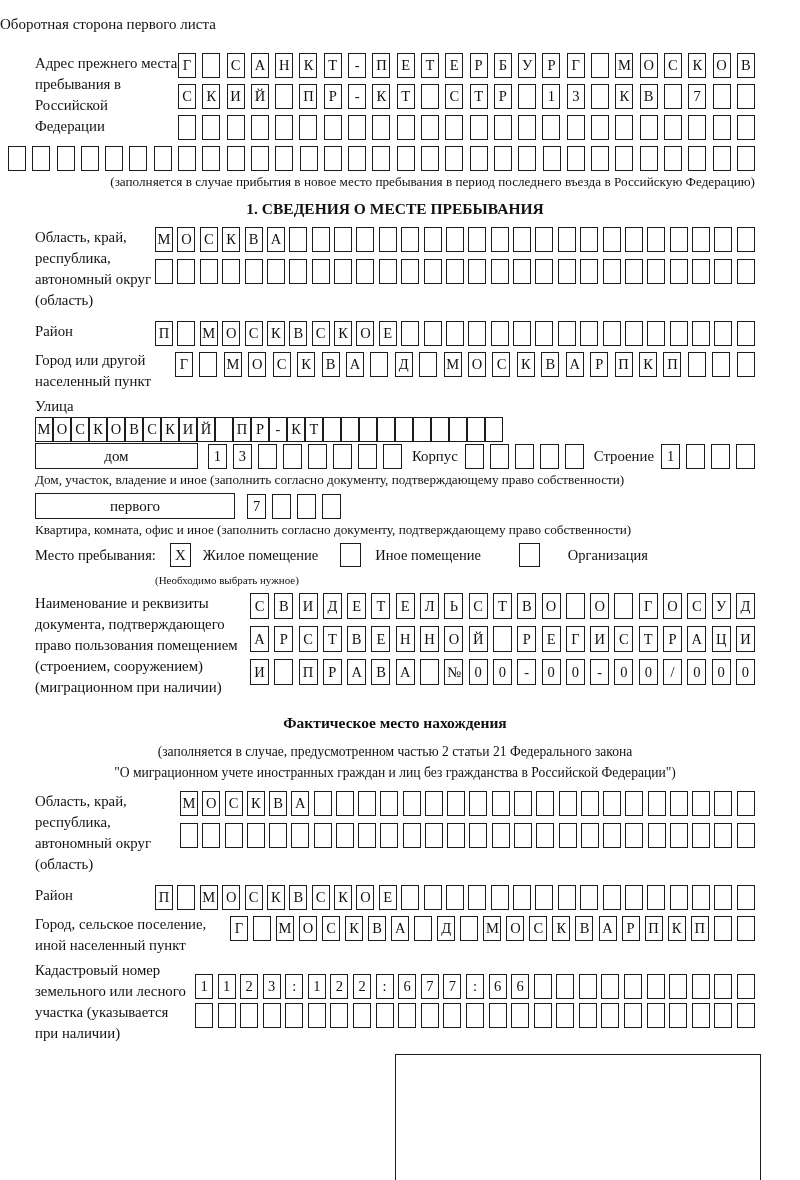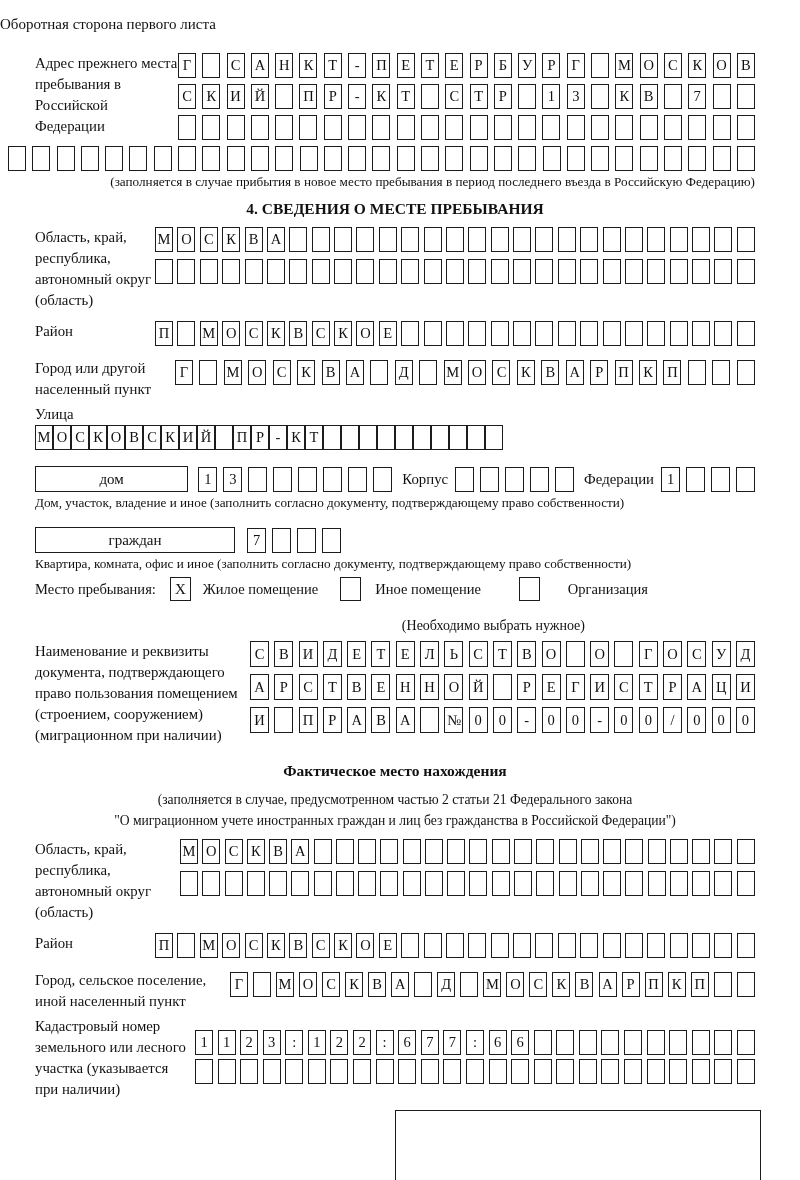--- a/index.html
+++ b/index.html
@@ -38,36 +38,36 @@
   .fullrow{margin-left:-27px;margin-top:6px;display:flex;justify-content:space-between;}
   .caption{font-size:13.2px;margin:3px 0 5px 0;}
   .caption.center{text-align:right;}
   .sec-title{text-align:center;font-weight:bold;font-size:15.5px;margin:10px 0 9px 0;}
   .note-line{text-align:center;font-size:13.6px;line-height:21px;}
 
   .typebox{
     box-sizing:border-box;border:1.7px solid #1c1c1c;height:26px;
     display:flex;align-items:center;justify-content:center;font-size:15px;
   }
-  .houserow{display:flex;align-items:center;margin:16px 0 2px 0;}
+  .houserow{display:flex;align-items:center;margin:1px 0 2px 0;}
   .inline-label{font-size:14.8px;}
 
   .checkbox{
     box-sizing:border-box;width:21px;height:24px;border:1.7px solid #1c1c1c;
     display:inline-flex;align-items:center;justify-content:center;
     font-size:15px;flex:0 0 auto;
   }
   .stayrow{display:flex;align-items:center;margin-top:5px;}
-  .stay-note{margin-left:120px;width:430px;text-align:right;font-size:14px;margin-top:17px;}
+  .stay-note{margin-left:120px;width:430px;text-align:left;font-size:11px;margin-top:7px;}
 
   .stamp-box{
     box-sizing:border-box;border:1.6px solid #1c1c1c;
     width:366px;height:172px;margin-left:360px;margin-top:10px;background:#fff;
   }
-  .mb4{margin-bottom:12px;} .mb6{margin-bottom:6px;}
+  .mb4{margin-bottom:4px;} .mb6{margin-bottom:6px;}
   .cad-rows{margin-top:14px;}
 </style>
 </head>
 <body>
 
 <div class="header-note">Оборотная сторона первого листа</div>
 
 <div class="content">
 
   <div class="group" style="margin-top:20px;">
@@ -181,21 +181,21 @@
       <span class="cell"></span>
       <span class="cell"></span>
       <span class="cell"></span>
       <span class="cell"></span>
       <span class="cell"></span>
       <span class="cell"></span>
       <span class="cell"></span>
     </div>
   <div class="caption center">(заполняется в случае прибытия в новое место пребывания в период последнего въезда в Российскую Федерацию)</div>
 
-  <div class="sec-title">4. СВЕДЕНИЯ О МЕСТЕ ПРЕБЫВАНИЯ</div>
+  <div class="sec-title">1. СВЕДЕНИЯ О МЕСТЕ ПРЕБЫВАНИЯ</div>
 
   <div class="group mb6">
     <div class="label w120">Область, край, республика, автономный округ (область)</div>
     <div class="rows">
       <div class="cells">
           <span class="cell">М</span>
           <span class="cell">О</span>
           <span class="cell">С</span>
           <span class="cell">К</span>
           <span class="cell">В</span>
@@ -362,32 +362,32 @@
         <span class="cell"></span>
       </div>
     <div class="inline-label" style="margin-left:10px;">Корпус</div>
     <div class="gapcells" style="margin-left:7px;">
         <span class="cell"></span>
         <span class="cell"></span>
         <span class="cell"></span>
         <span class="cell"></span>
         <span class="cell"></span>
       </div>
-    <div class="inline-label" style="margin-left:10px;">Федерации</div>
+    <div class="inline-label" style="margin-left:10px;">Строение</div>
     <div class="gapcells" style="margin-left:7px;">
         <span class="cell">1</span>
         <span class="cell"></span>
         <span class="cell"></span>
         <span class="cell"></span>
       </div>
   </div>
   <div class="caption">Дом, участок, владение и иное (заполнить согласно документу, подтверждающему право собственности)</div>
 
   <div class="houserow">
-    <div class="typebox" style="width:200px;">граждан</div>
+    <div class="typebox" style="width:200px;">первого</div>
     <div class="gapcells" style="margin-left:12px;">
         <span class="cell">7</span>
         <span class="cell"></span>
         <span class="cell"></span>
         <span class="cell"></span>
       </div>
   </div>
   <div class="caption">Квартира, комната, офис и иное (заполнить согласно документу, подтверждающему право собственности)</div>
 
   <div class="stayrow">

